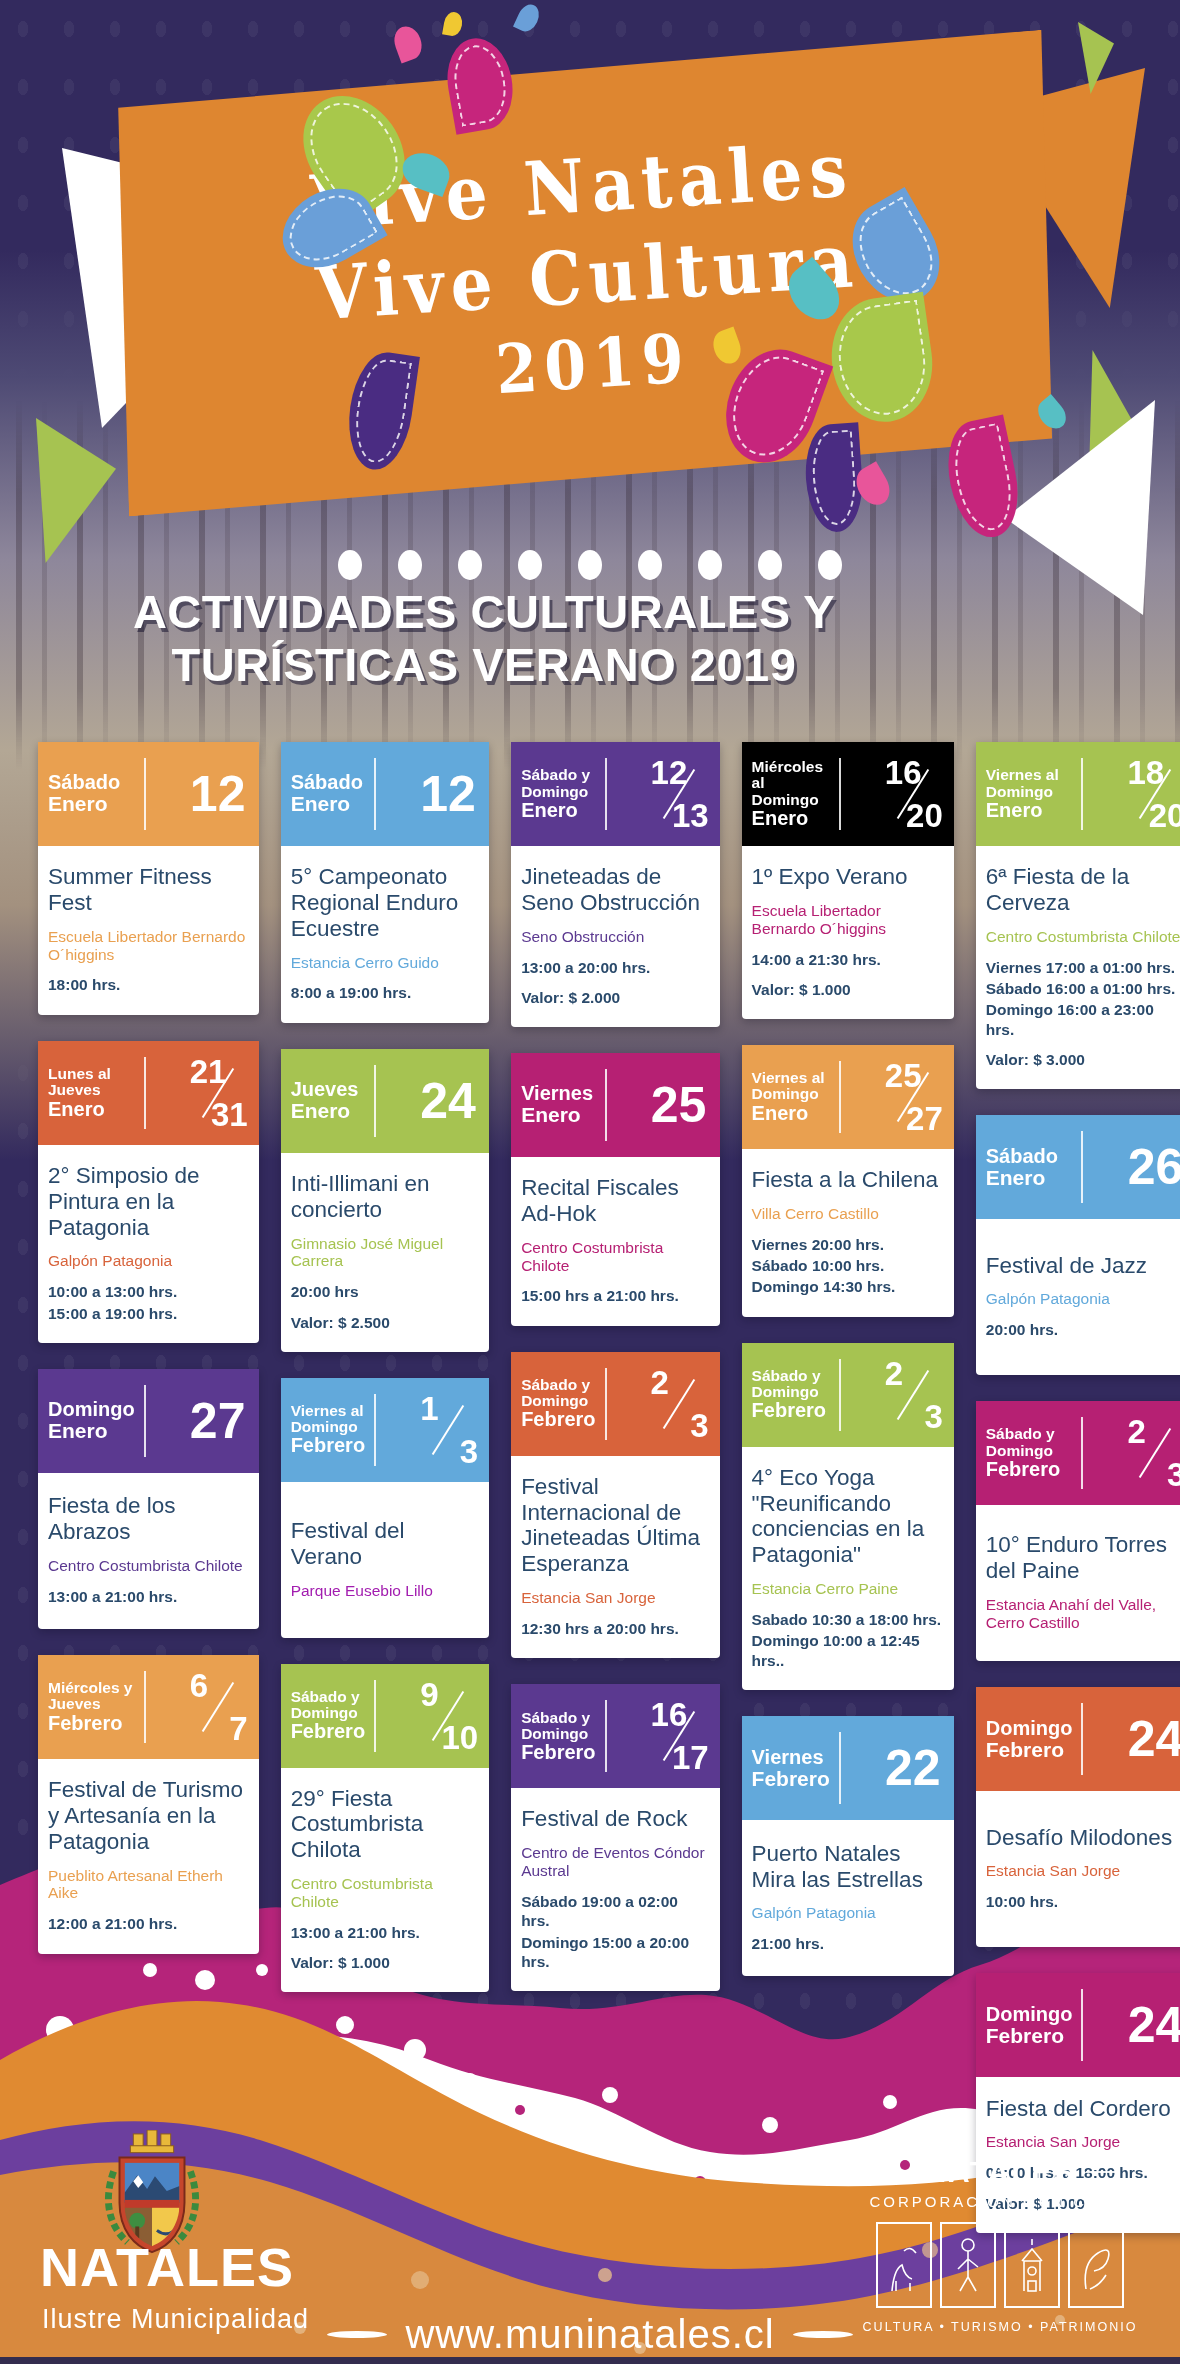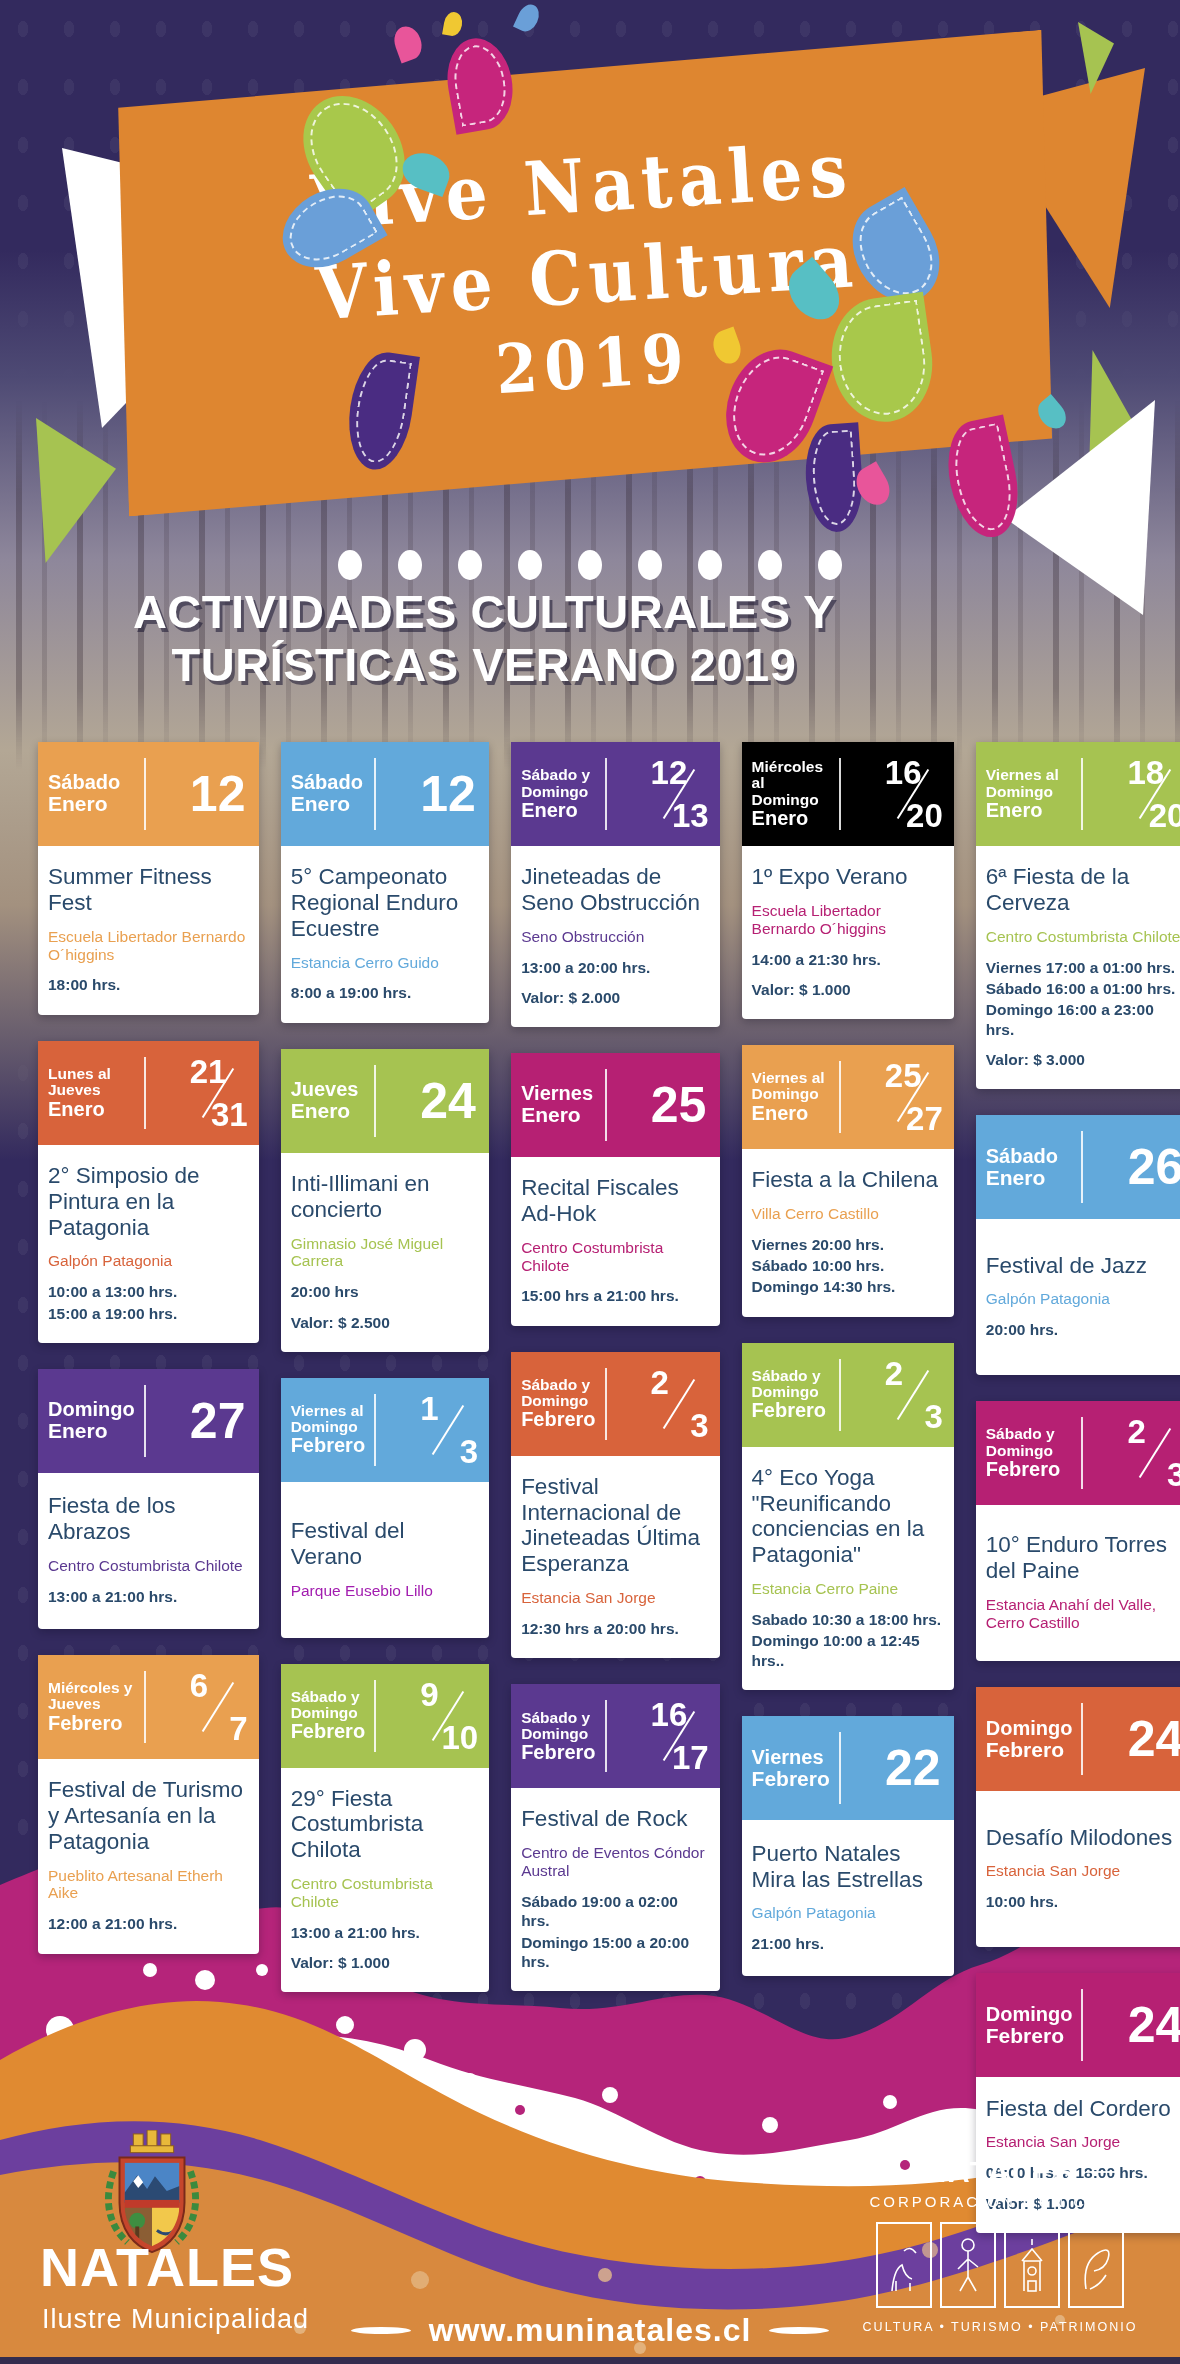--- a/index.html
+++ b/index.html
@@ -71,21 +71,21 @@
   
   .footer{position:absolute;left:0;top:2100px;width:1180px;height:264px;z-index:9;color:#fff;}
   .crest{position:absolute;left:97px;top:30px;width:110px;height:128px;}
   .muni-name{position:absolute;left:40px;top:140px;font-size:54px;font-weight:800;
     letter-spacing:1px;line-height:1;}
   .muni-sub{position:absolute;left:42px;top:204px;font-size:27px;font-weight:300;
     letter-spacing:1px;}
   .site{position:absolute;left:290px;top:212px;width:600px;display:flex;align-items:center;
     justify-content:center;gap:18px;}
   .site-dash{width:60px;height:7px;border-radius:50%;background:#fff;}
-  .site-url{font-size:32px;font-weight:700;letter-spacing:1px;}
+  .site-url{font-size:40px;font-weight:400;letter-spacing:1px;}
   .corp{position:absolute;left:860px;top:55px;width:280px;text-align:center;}
   .corp-name{display:flex;align-items:center;justify-content:center;gap:10px;
     font-size:30px;font-weight:700;letter-spacing:2px;}
   .corp-dash{width:30px;height:2px;background:rgba(255,255,255,.9);}
   .corp-sub{margin-top:4px;font-size:15px;font-weight:300;letter-spacing:3px;}
   .corp-boxes{margin-top:12px;display:flex;justify-content:center;gap:8px;}
   .corp-box{width:52px;height:82px;border:2px solid #fff;display:flex;align-items:center;
     justify-content:center;}
   .corp-cats{margin-top:12px;font-size:12.5px;font-weight:400;letter-spacing:2px;}
   .bottom-strip{position:absolute;left:0;bottom:0;width:1180px;height:7px;background:#332C4E;z-index:10;}

